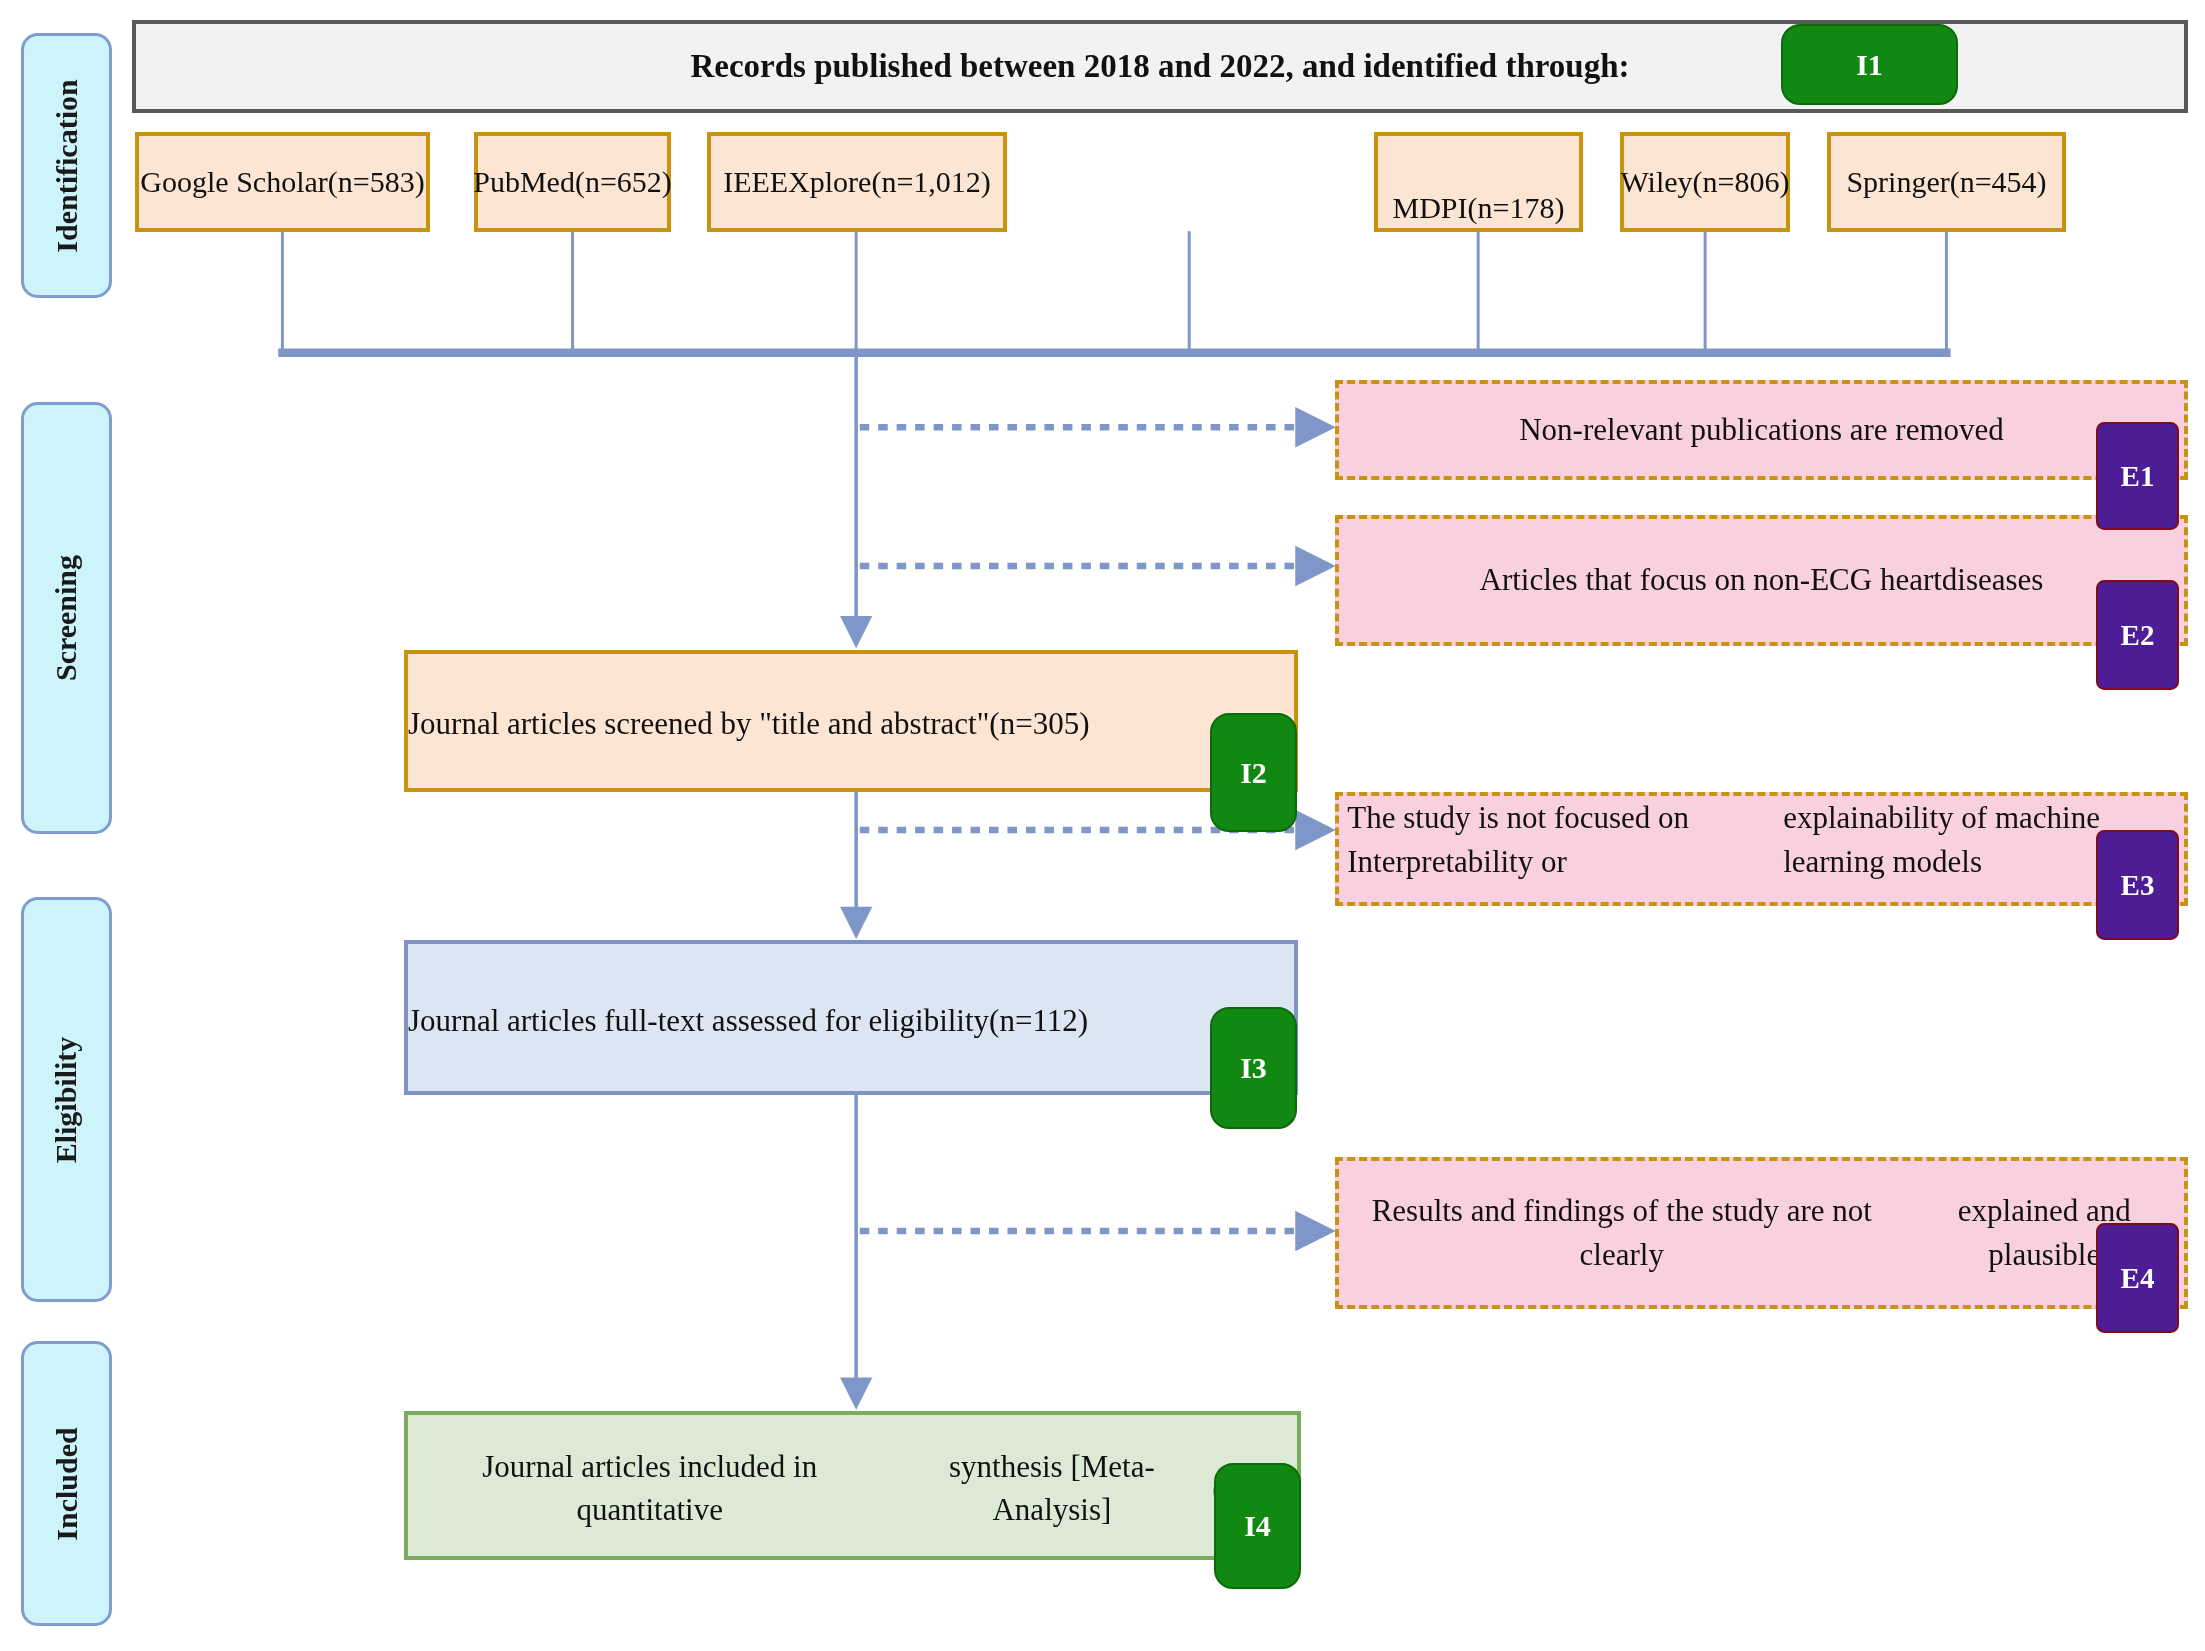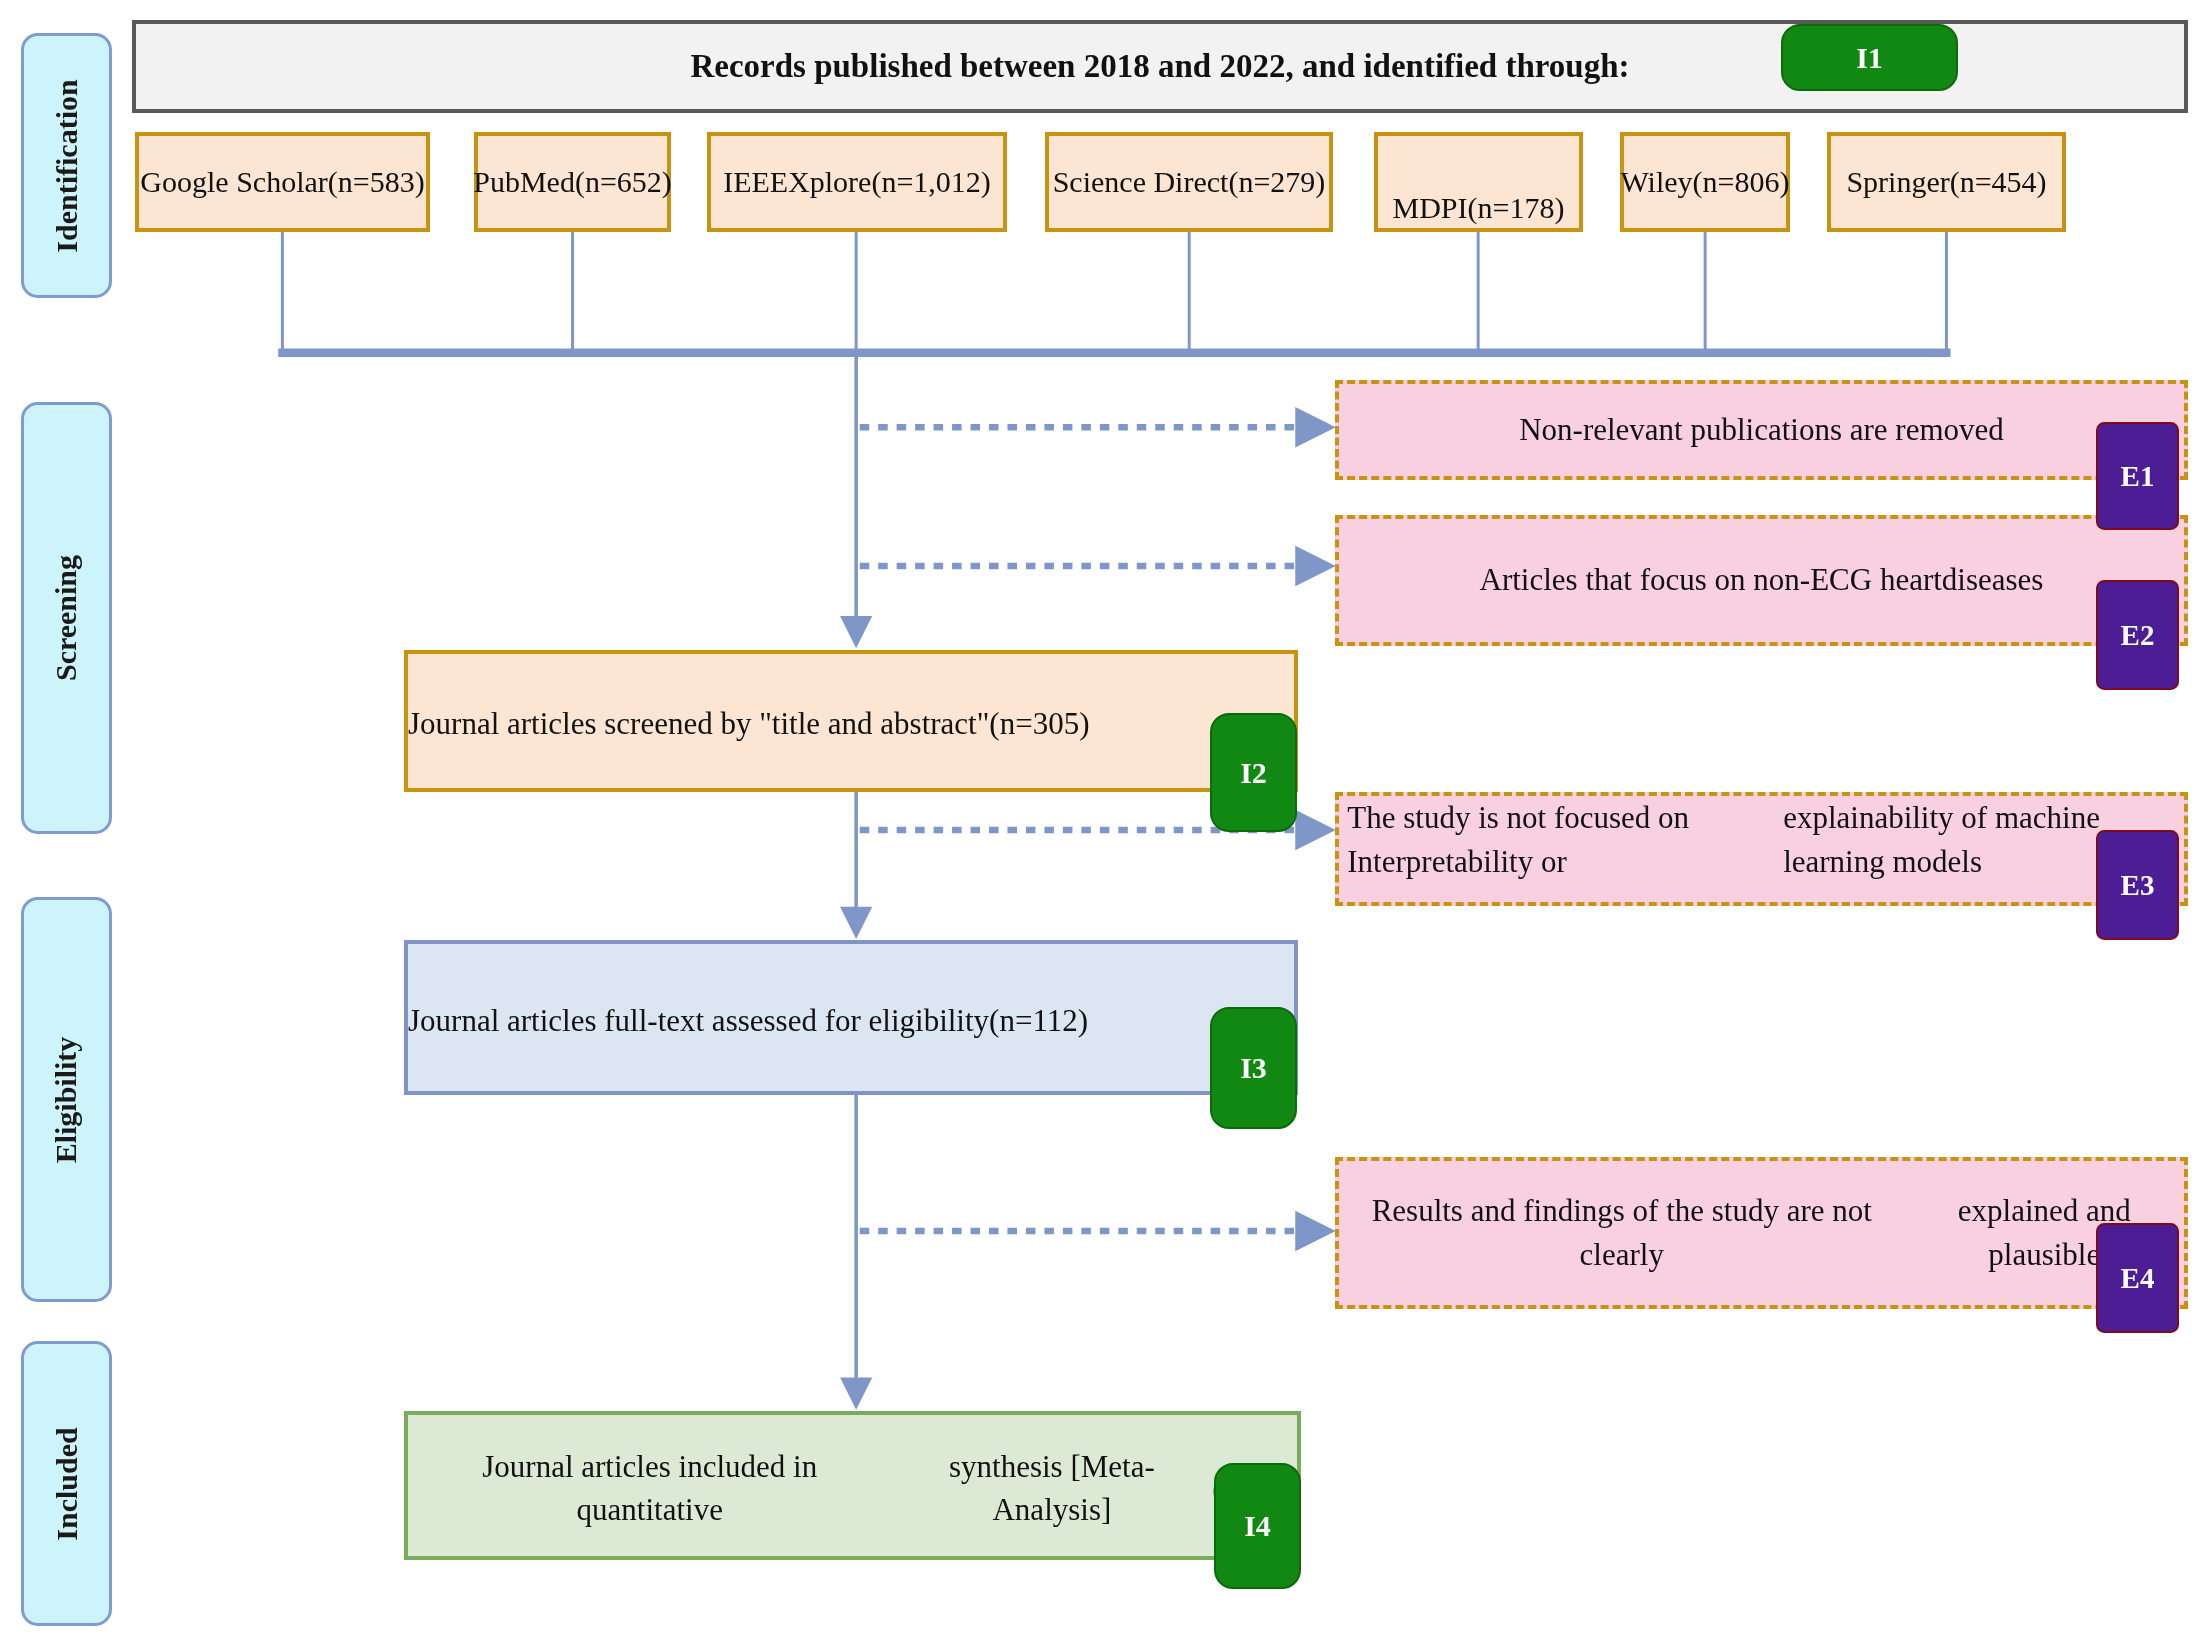--- a/index.html
+++ b/index.html
@@ -89,39 +89,35 @@
   <div class="stage" style="top:897px;height:405px;">
       <span>Eligibility</span>
     </div>
   <div class="stage" style="top:1341px;height:285px;">
       <span>Included</span>
     </div>
 
   <div class="header">
     <span>Records published between 2018 and 2022,  and identified through:</span>
   </div>
-  <div class="badge badge-green" style="left:1781px;top:24px;width:177px;height:67px;">
+  <div class="badge badge-green" style="left:1781px;top:24px;width:177px;height:81px;">
     <span>I1</span>
   </div>
 
   <div class="box box-src" style="left:135px;top:132px;width:295px;height:100px;">
     <span>Google Scholar</span>
     <span class="line2">(n=583)</span>
   </div>
   <div class="box box-src" style="left:474px;top:132px;width:197px;height:100px;">
     <span>PubMed</span>
     <span class="line2">(n=652)</span>
   </div>
   <div class="box box-src" style="left:707px;top:132px;width:300px;height:100px;">
     <span>IEEEXplore</span>
     <span class="line2">(n=1,012)</span>
-  </div>
-  <div class="box box-src" style="left:1045px;top:132px;width:288px;height:100px;">
-    <span>Science Direct</span>
-    <span class="line2">(n=279)</span>
   </div>
   <div class="box box-src" style="left:1374px;top:132px;width:209px;height:100px;align-items:flex-end;">
     <span>MDPI</span>
     <span class="line2">(n=178)</span>
   </div>
   <div class="box box-src" style="left:1620px;top:132px;width:170px;height:100px;">
     <span>Wiley</span>
     <span class="line2">(n=806)</span>
   </div>
   <div class="box box-src" style="left:1827px;top:132px;width:239px;height:100px;">

